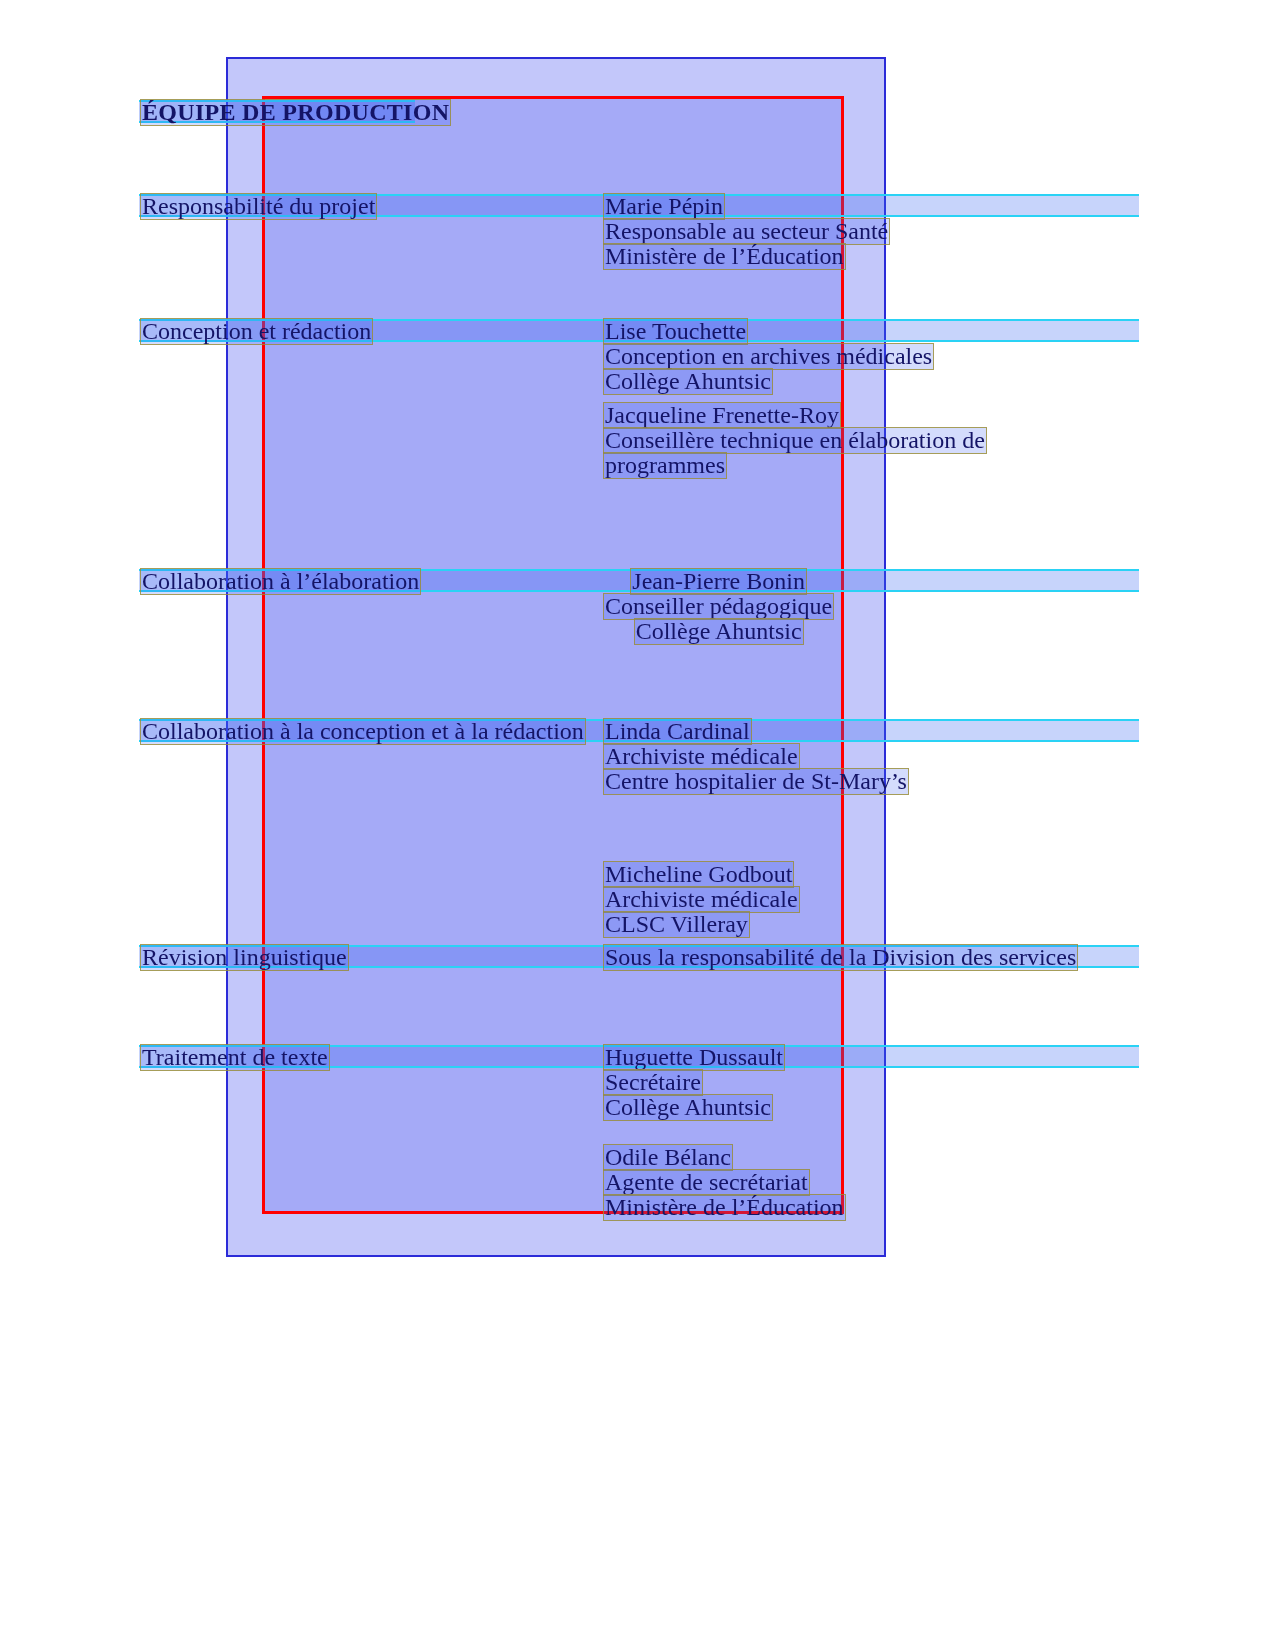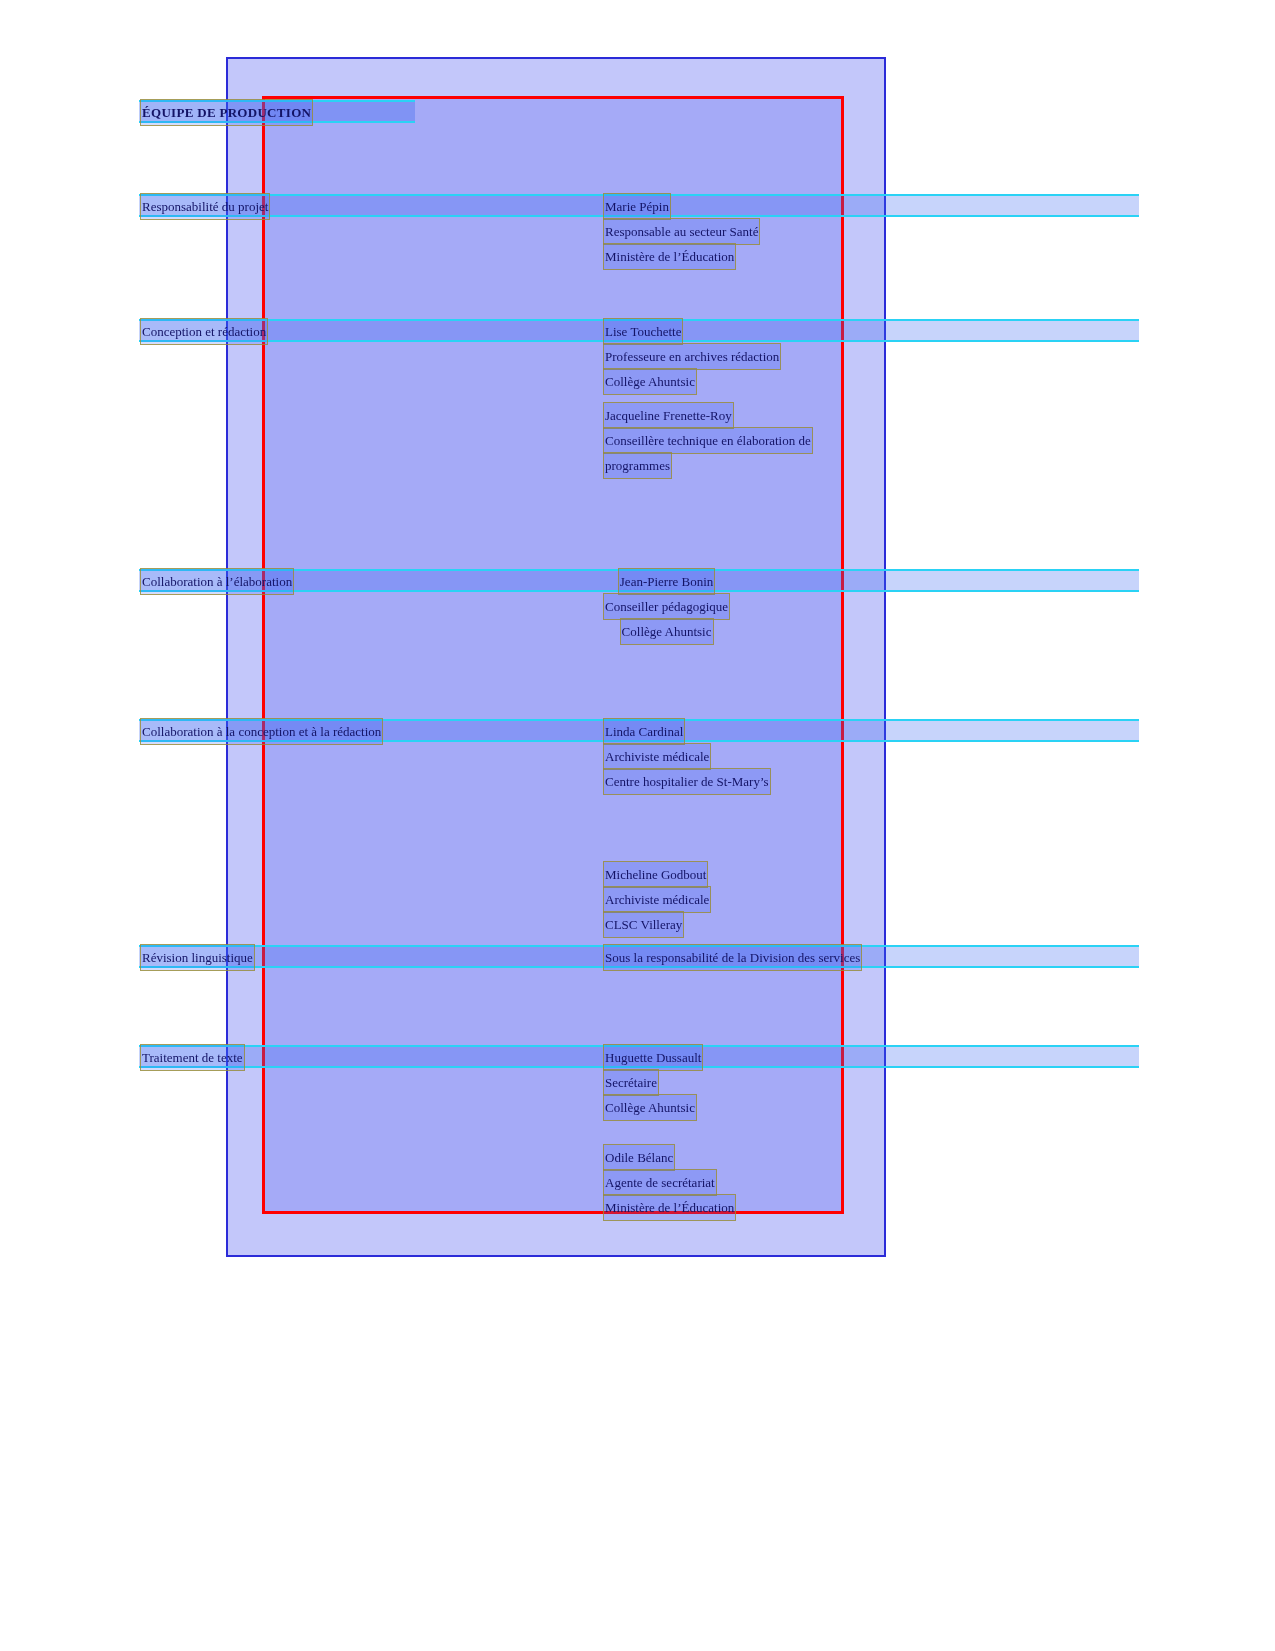--- a/index.html
+++ b/index.html
@@ -60,21 +60,21 @@
 
   
   #content {
     position: absolute;
     left: 0; top: 0;
     width: 1275px;
     height: 1651px;
   }
 
   .label, .value-line, .title {
-    font-size: 13px;
+    font-size: 24px;
     line-height: 25px;
     color: #141466;
     white-space: nowrap;
   }
 
   .word {
     position: relative;
     display: inline-block;
     padding: 0 1px;
     outline: 1px solid rgba(150,140,60,0.85);
@@ -149,21 +149,21 @@
 
     <div class="hl-wide" style="top:319px; left:139px; width:1000px;"></div>
     <div class="left-col label" style="top:319px;">
       <span class="word">Conception et rédaction</span>
     </div>
     <div class="right-col" style="top:319px;">
       <div class="value-line">
         <span class="word">Lise Touchette</span>
       </div>
       <div class="value-line">
-        <span class="word">Professeure en archives rédaction</span>
+        <span class="word">Conception en archives médicales</span>
       </div>
       <div class="value-line">
         <span class="word">Collège Ahuntsic</span>
       </div>
     </div>
     <div class="right-col" style="top:403px;">
       <div class="value-line">
         <span class="word">Jacqueline Frenette-Roy</span>
       </div>
       <div class="value-line">

